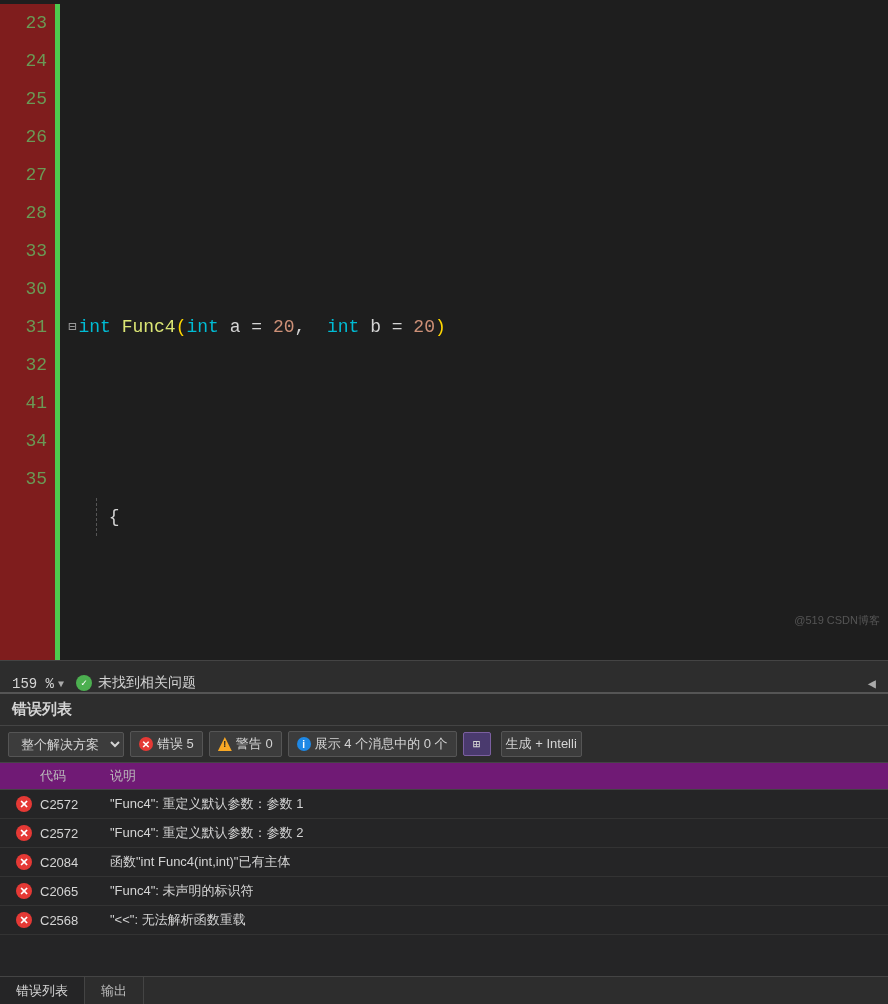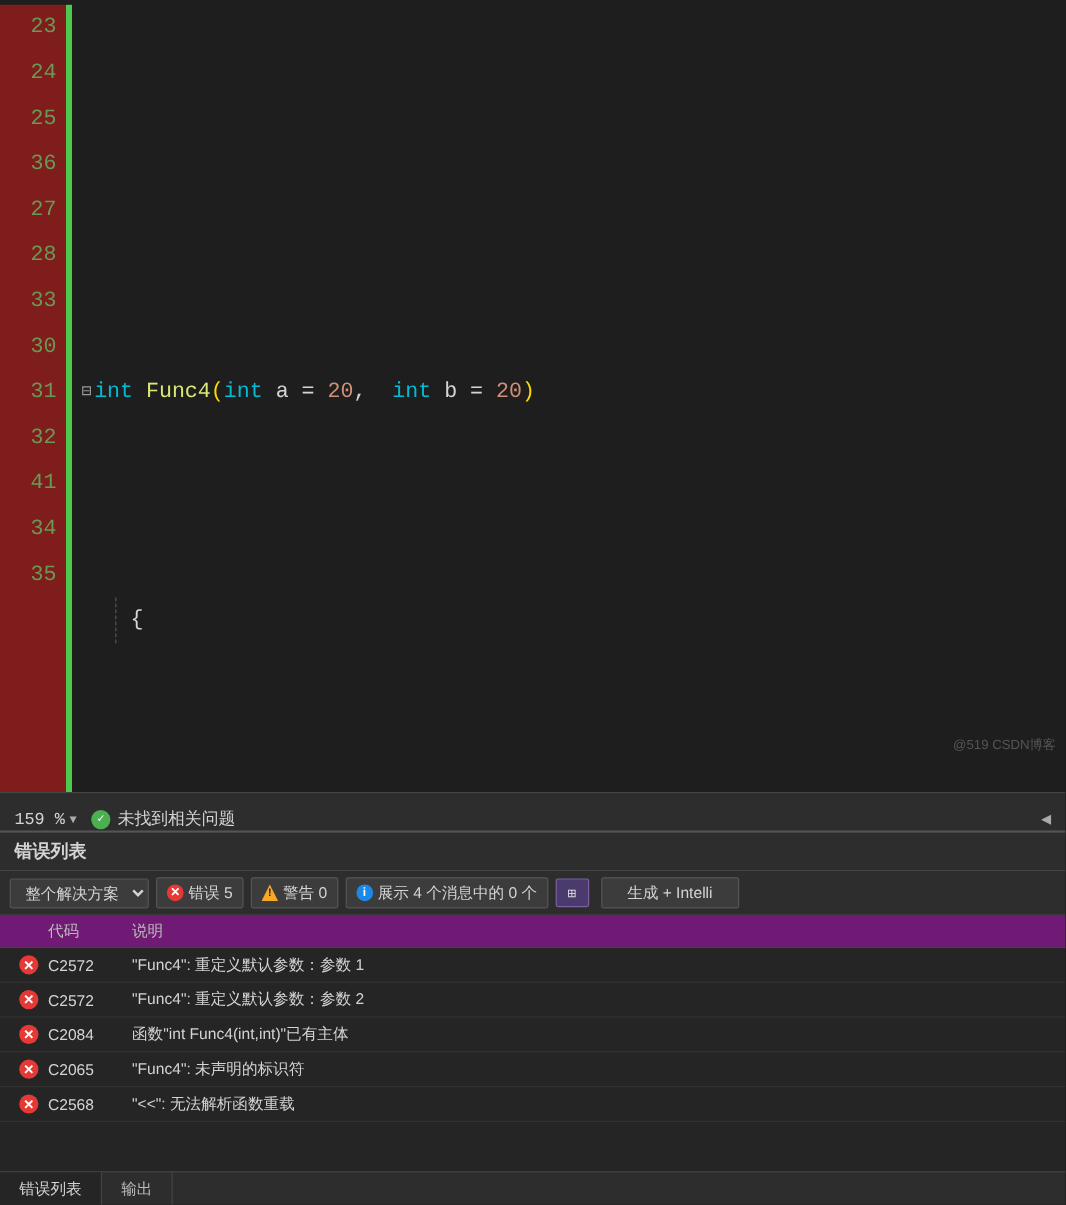--- a/index.html
+++ b/index.html
@@ -225,21 +225,21 @@
       cursor: pointer;
       font-size: 12px;
       border-radius: 2px;
     }
 
     .build-btn {
       margin-left: 4px;
       background: #3c3c3c;
       color: #d4d4d4;
       border: 1px solid #555;
-      padding: 3px 21px;
+      padding: 3px 4px;
       font-size: 13px;
       font-family: 'Microsoft YaHei', sans-serif;
       cursor: pointer;
       border-radius: 2px;
     }
 
     
     .error-table {
       flex: 1;
       overflow-y: auto;
@@ -323,21 +323,21 @@
 </head>
 <body>
 
 <div class="editor-area">
   <div class="code-container">
 
     <div class="line-numbers">
       <div>23</div>
       <div>24</div>
       <div>25</div>
-      <div>36</div>
+      <div>26</div>
       <div>27</div>
       <div>28</div>
       <div>33</div>
       <div>30</div>
       <div>31</div>
       <div>32</div>
       <div>41</div>
       <div>34</div>
       <div>35</div>
     </div>

